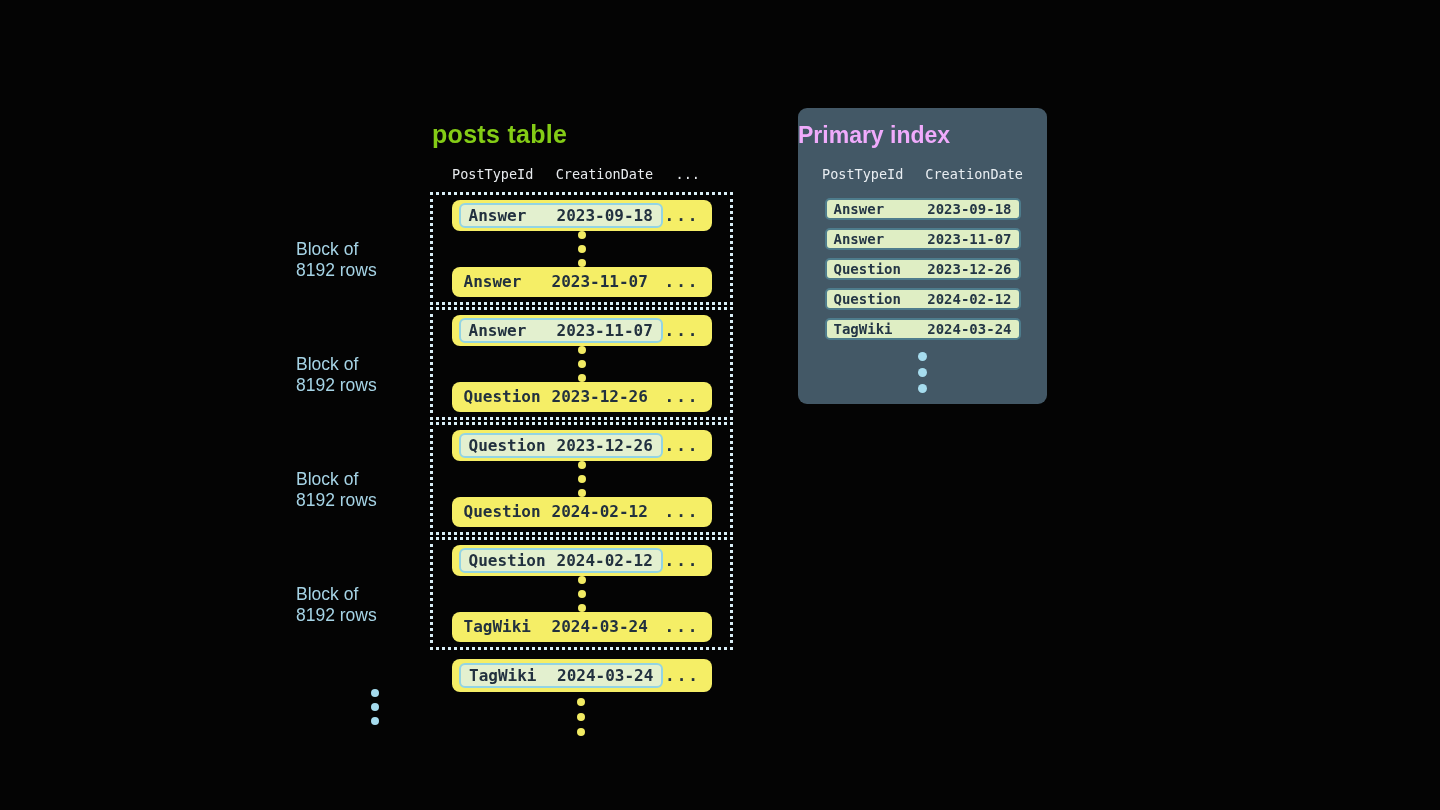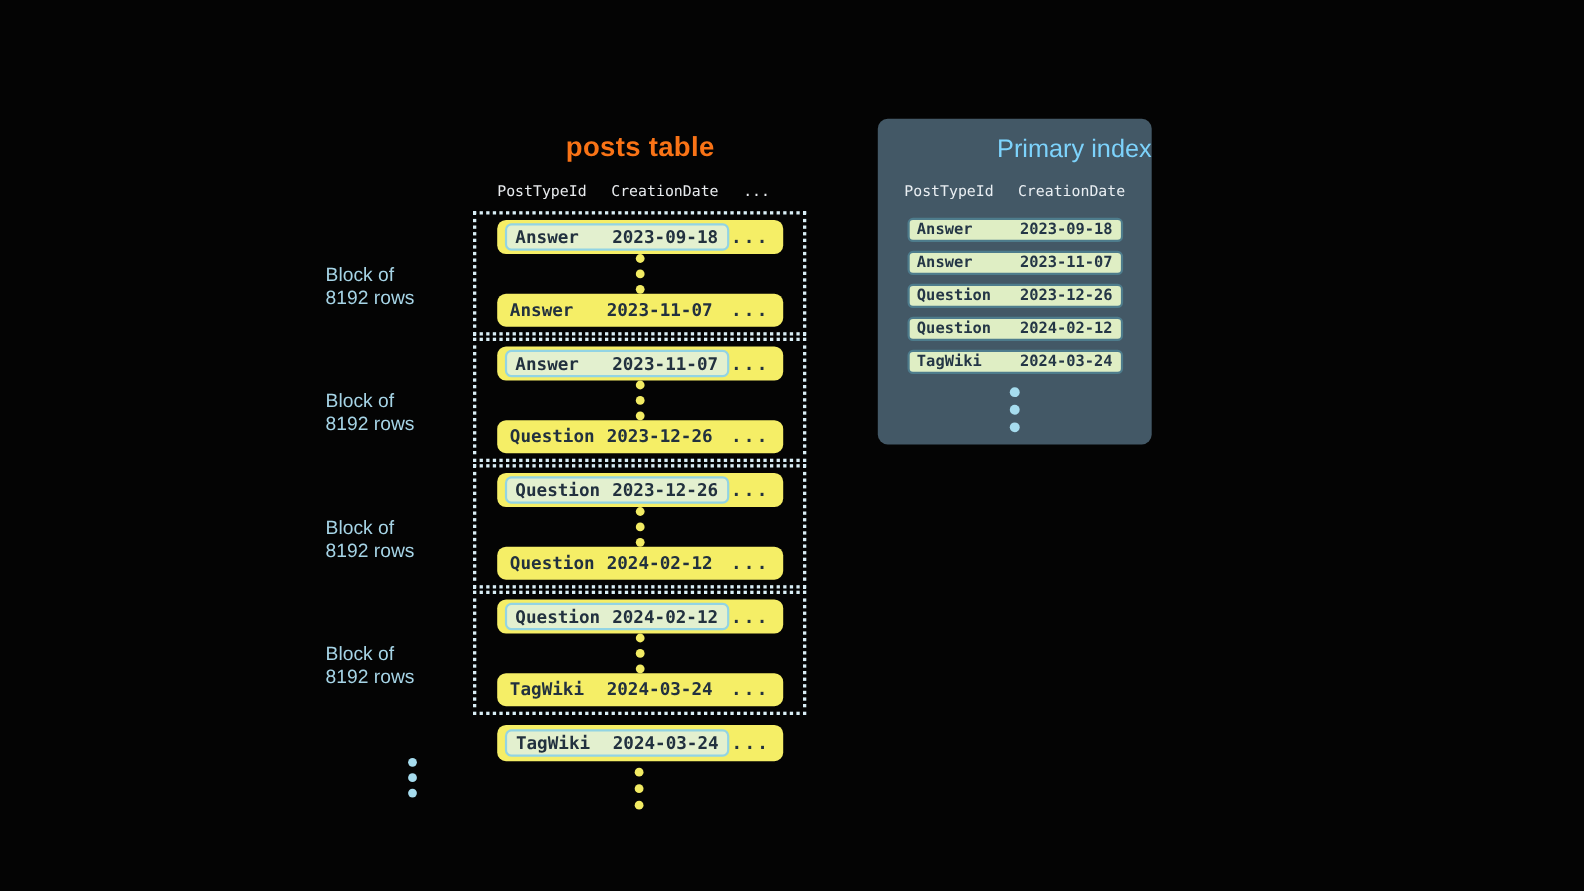--- a/index.html
+++ b/index.html
@@ -4,22 +4,22 @@
 <style>
   * { margin:0; padding:0; box-sizing:border-box; }
   html,body { background:#000; }
   .stage {
     position:relative; width:1440px; height:810px; background:#040404;
     overflow:hidden; font-family:"Liberation Sans", sans-serif;
   }
 
   
   .pt-title {
-    position:absolute; left:432px; top:120px; width:300px; text-align:center;
-    font-size:25px; font-weight:600; color:#f97316; letter-spacing:.3px;
+    position:absolute; left:432px; top:120px; width:300px; 
+    font-size:25px; font-weight:600; color:#84cc16; letter-spacing:.3px;
   }
   .pt-header {
     position:absolute; left:452px; top:166px; width:248px;
     display:flex; justify-content:space-between;
     font-family:"DejaVu Sans Mono", monospace; font-size:13.5px; color:#e8ebee;
   }
   .block {
     position:absolute; left:430px; width:303px; height:113px;
     border:3px dotted #d9eef6;
     display:flex; flex-direction:column; justify-content:space-between;
@@ -50,22 +50,22 @@
   .trailing-row { position:absolute; left:452px; top:659px; }
   .pt-bottom-dots { position:absolute; left:577px; top:698px; gap:7px; }
   .more-blocks-dots { position:absolute; left:371px; top:689px; gap:6px; }
 
   
   .panel {
     position:absolute; left:798px; top:108px; width:249px; height:296px;
     background:#435866; border-radius:9px;
   }
   .panel-title {
-    margin-top:14px; text-align:right; font-size:23px; font-weight:400;
-    color:#7dd3fc;
+    margin-top:14px; text-align:left; font-size:23px; font-weight:700;
+    color:#f0abfc;
   }
   .panel-header {
     margin-top:17px; display:flex; justify-content:center; gap:22px;
     font-family:"DejaVu Sans Mono", monospace; font-size:13.5px; color:#e9eef2;
   }
   .idx-rows {
     margin-top:16px; display:flex; flex-direction:column; gap:8px;
     align-items:center;
   }
   .idx-row {

